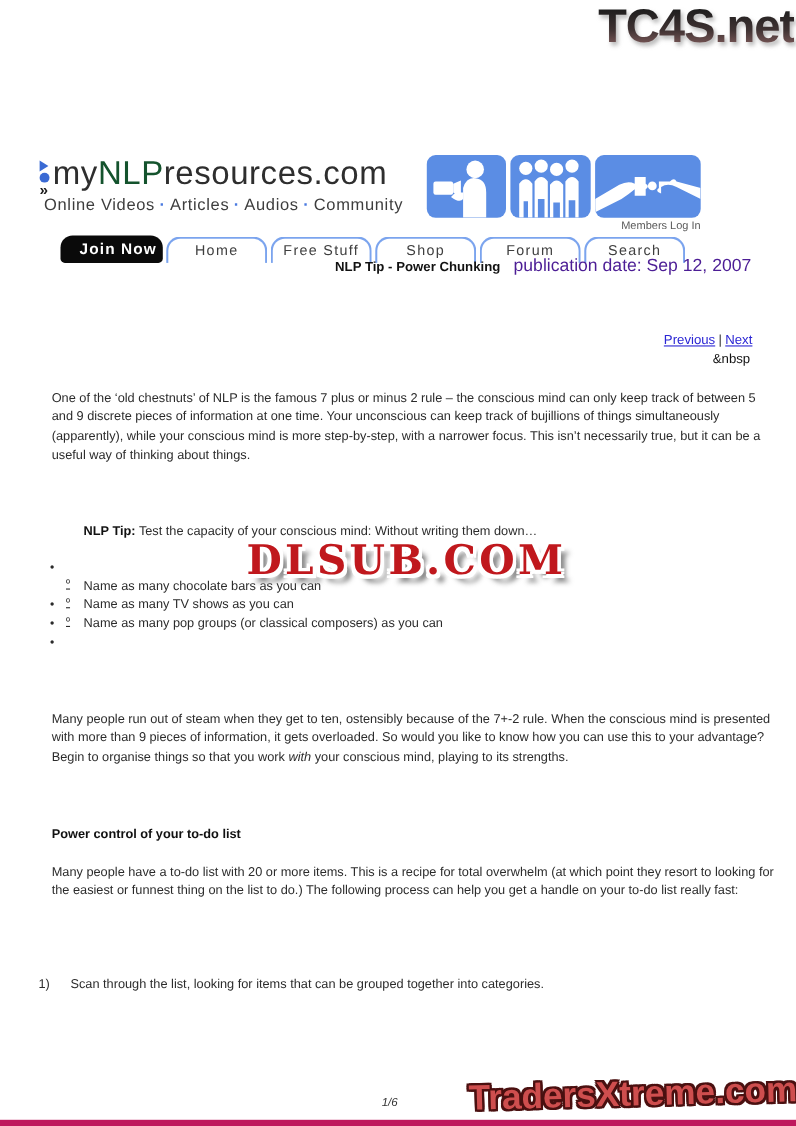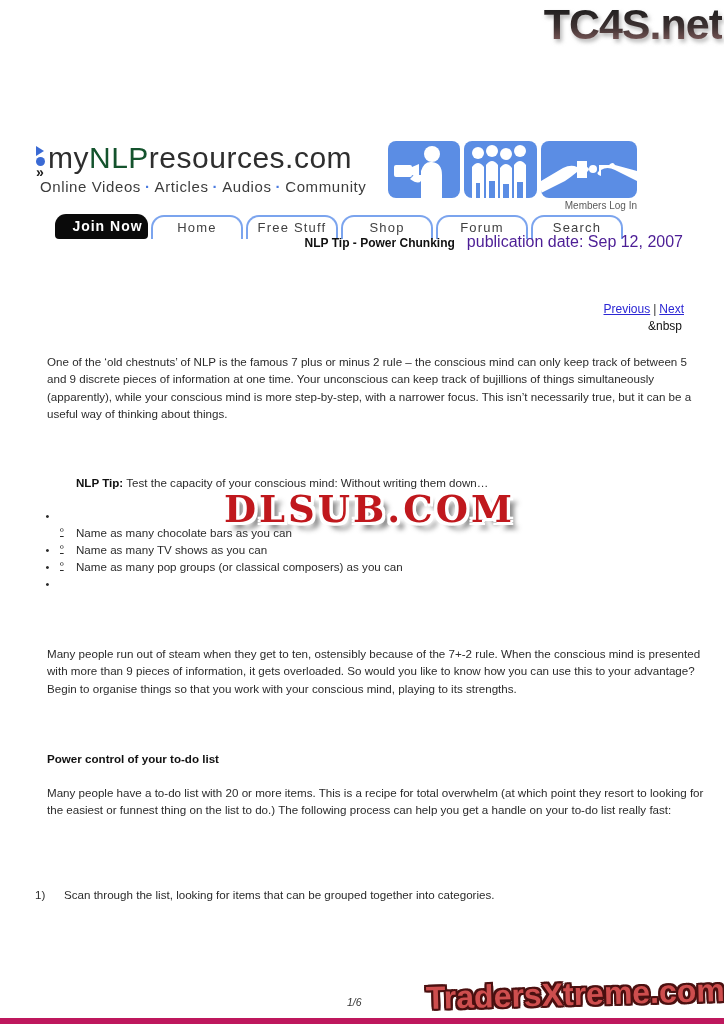--- a/index.html
+++ b/index.html
@@ -86,21 +86,21 @@
   .nbsp-line { position: absolute; top: 319px; right: 42px; font-size: 12px; color: #111; }
 
   
   .para { position: absolute; left: 35px; width: 657px; font-size: 11.6px; line-height: 17.4px; color: #2b2b2b; margin-left: 12px; }
   .p1 { top: 353px; }
   .tip-line { top: 474px; padding-left: 29px; }
   .tip-line b { color: #111; }
   .p2 { top: 645px; }
   .h2 { top: 750px; font-weight: bold; color: #111; }
   .p3 { top: 784px; }
-  .em { }
+  .em { font-style: italic; }
 
   
   .list { position: absolute; top: 507px; left: 35px; width: 600px; }
   .list-row { display: flex; height: 17px; font-size: 11.6px; align-items: center; }
   .list-row .b { width: 25px; text-align: center; font-size: 11px; }
   .list-row .s { width: 16px; font-size: 10px; text-decoration: underline; margin-top: -3px; }
   .list-row .t { flex: 1; }
 
   
   .numbered { position: absolute; top: 888px; left: 35px; display: flex; font-size: 11.6px; }

